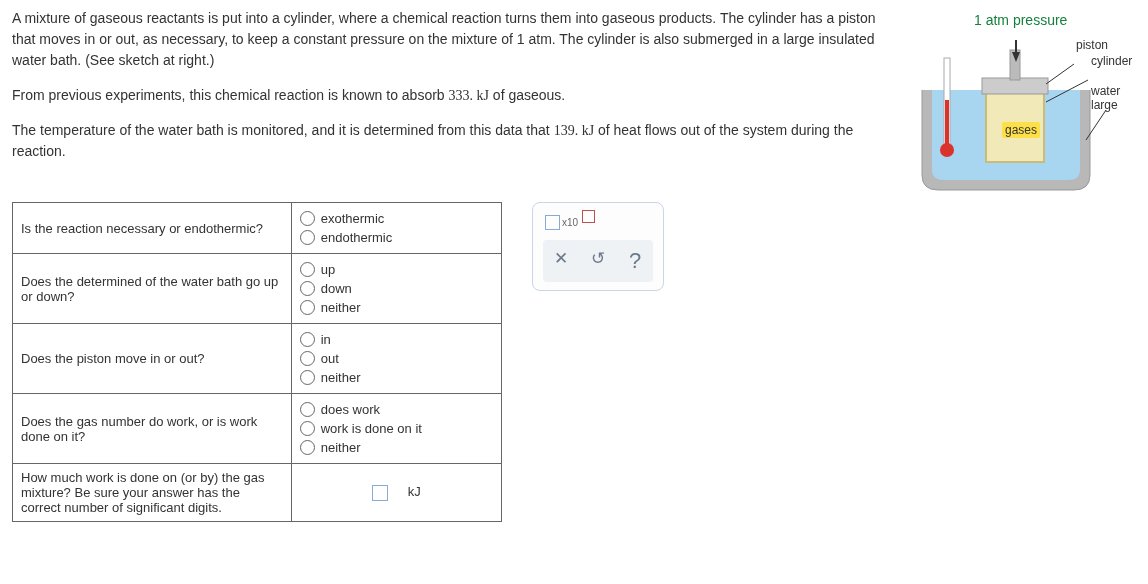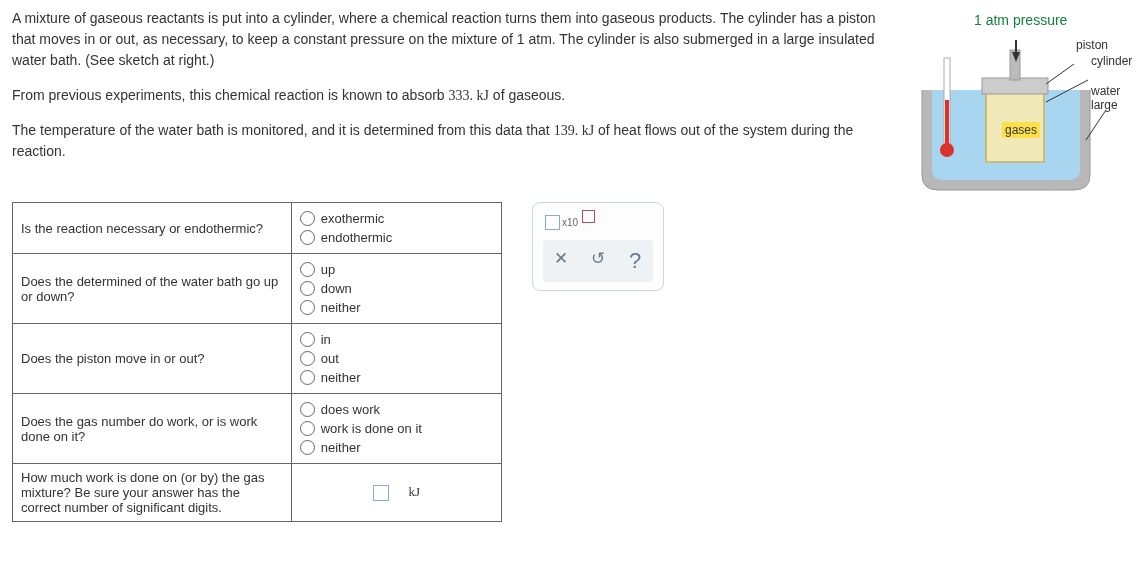--- a/index.html
+++ b/index.html
@@ -80,21 +80,21 @@
     flex-shrink: 0;
   }
   .inputbox {
     display: inline-block;
     width: 14px; height: 14px;
     border: 1.5px solid #8aa9d6;
     background: #fff;
     vertical-align: middle;
   }
   .unit {
-    font-family: Liberation Serif, serif;
+    font-family: Liberation Sans, sans-serif;
     margin-left: 20px;
   }
   .tool-card {
     width: 110px;
     border: 1px solid #c9d6e6;
     border-radius: 8px;
     padding: 8px 10px;
     background: #fdfdfe;
   }
   .tool-top {

